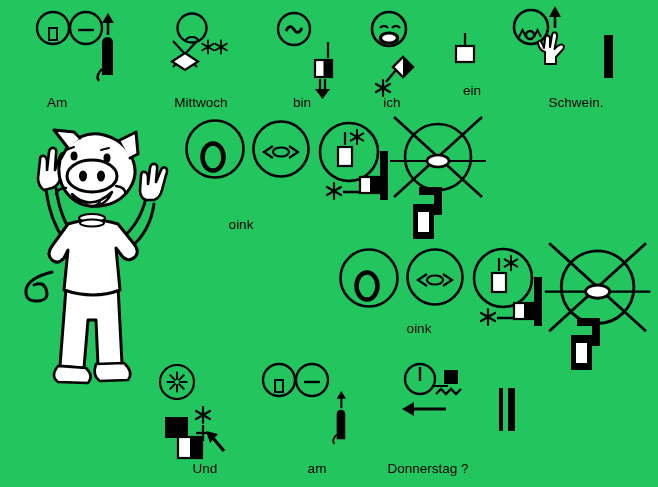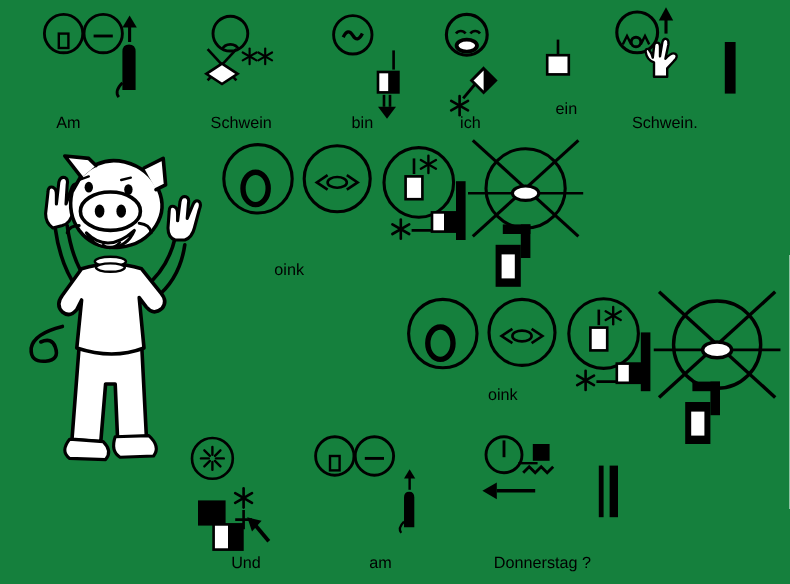--- a/index.html
+++ b/index.html
@@ -1,17 +1,17 @@
 <!DOCTYPE html>
 <html><head>
 <meta charset="utf-8">
 <style>
   html,body{margin:0;padding:0;background:#fff;}
   .canvas{
-    position:relative;width:658px;height:487px;background:#15803d;
+    position:relative;width:658px;height:487px;background:#22c55e;
     overflow:hidden;font-family:"Liberation Sans", sans-serif;color:#000;
   }
   .abs{position:absolute;}
   svg{overflow:visible;display:block;}
   .lbl{
     position:absolute;transform:translateX(-50%);
     font-size:13.5px;line-height:15px;white-space:nowrap;color:#000;
     text-align:center;
   }
   .bar{position:absolute;background:#000;}
@@ -229,26 +229,26 @@
     <line x1="16" y1="47" x2="48" y2="47" stroke="#000" stroke-width="3"></line>
     <polygon points="16,40 16,54 4,47" fill="#000"></polygon>
   </svg>
 
   <svg class="abs" style="left:498px;top:387px" width="18" height="45" viewBox="0 0 18 45">
     <rect x="1" y="1" width="4" height="43" fill="#000"></rect>
     <rect x="10" y="1" width="7" height="43" fill="#000"></rect>
   </svg>
 
   <div class="lbl" style="left:57px;top:95px">Am</div>
-  <div class="lbl" style="left:201px;top:95px">Schwein</div>
+  <div class="lbl" style="left:201px;top:95px">Mittwoch</div>
   <div class="lbl" style="left:302px;top:95px">bin</div>
   <div class="lbl" style="left:392px;top:95px">ich</div>
   <div class="lbl" style="left:472px;top:83px">ein</div>
-  <div class="lbl" style="left:554px;top:95px">Schwein.</div>
+  <div class="lbl" style="left:576px;top:95px">Schwein.</div>
 
   <div class="lbl" style="left:241px;top:217px">oink</div>
   <div class="lbl" style="left:419px;top:321px">oink</div>
 
   <div class="lbl" style="left:205px;top:461px">Und</div>
   <div class="lbl" style="left:317px;top:461px">am</div>
-  <div class="lbl" style="left:452px;top:461px">Donnerstag ?</div>
+  <div class="lbl" style="left:428px;top:461px">Donnerstag ?</div>
 
 </div>
 
 </body></html>

